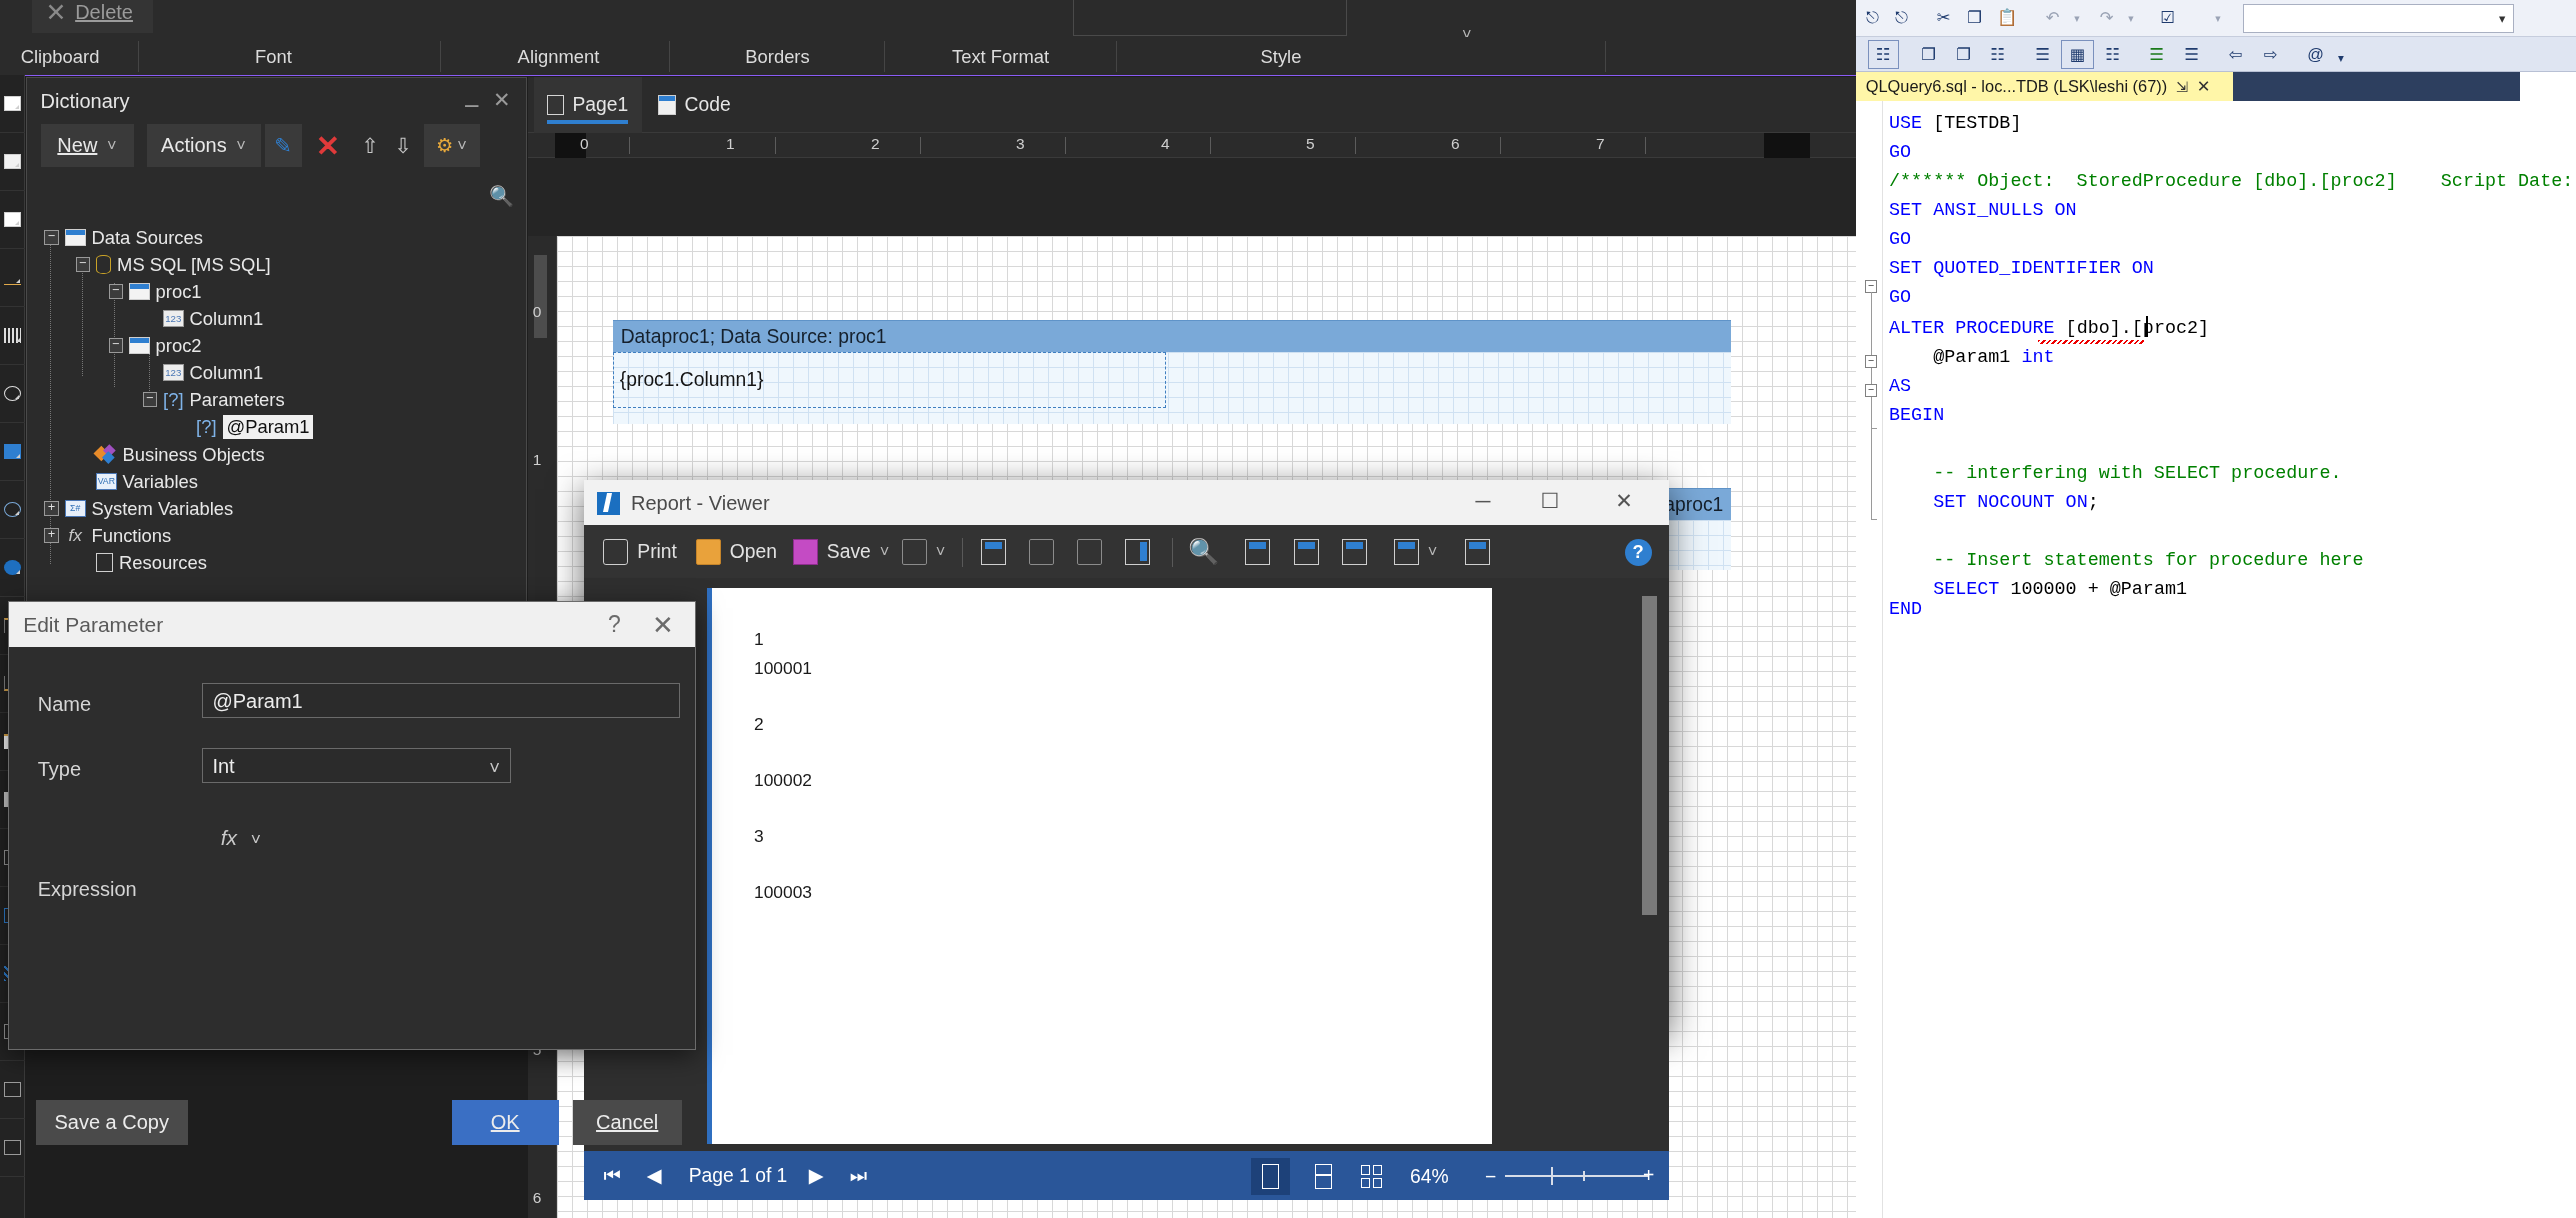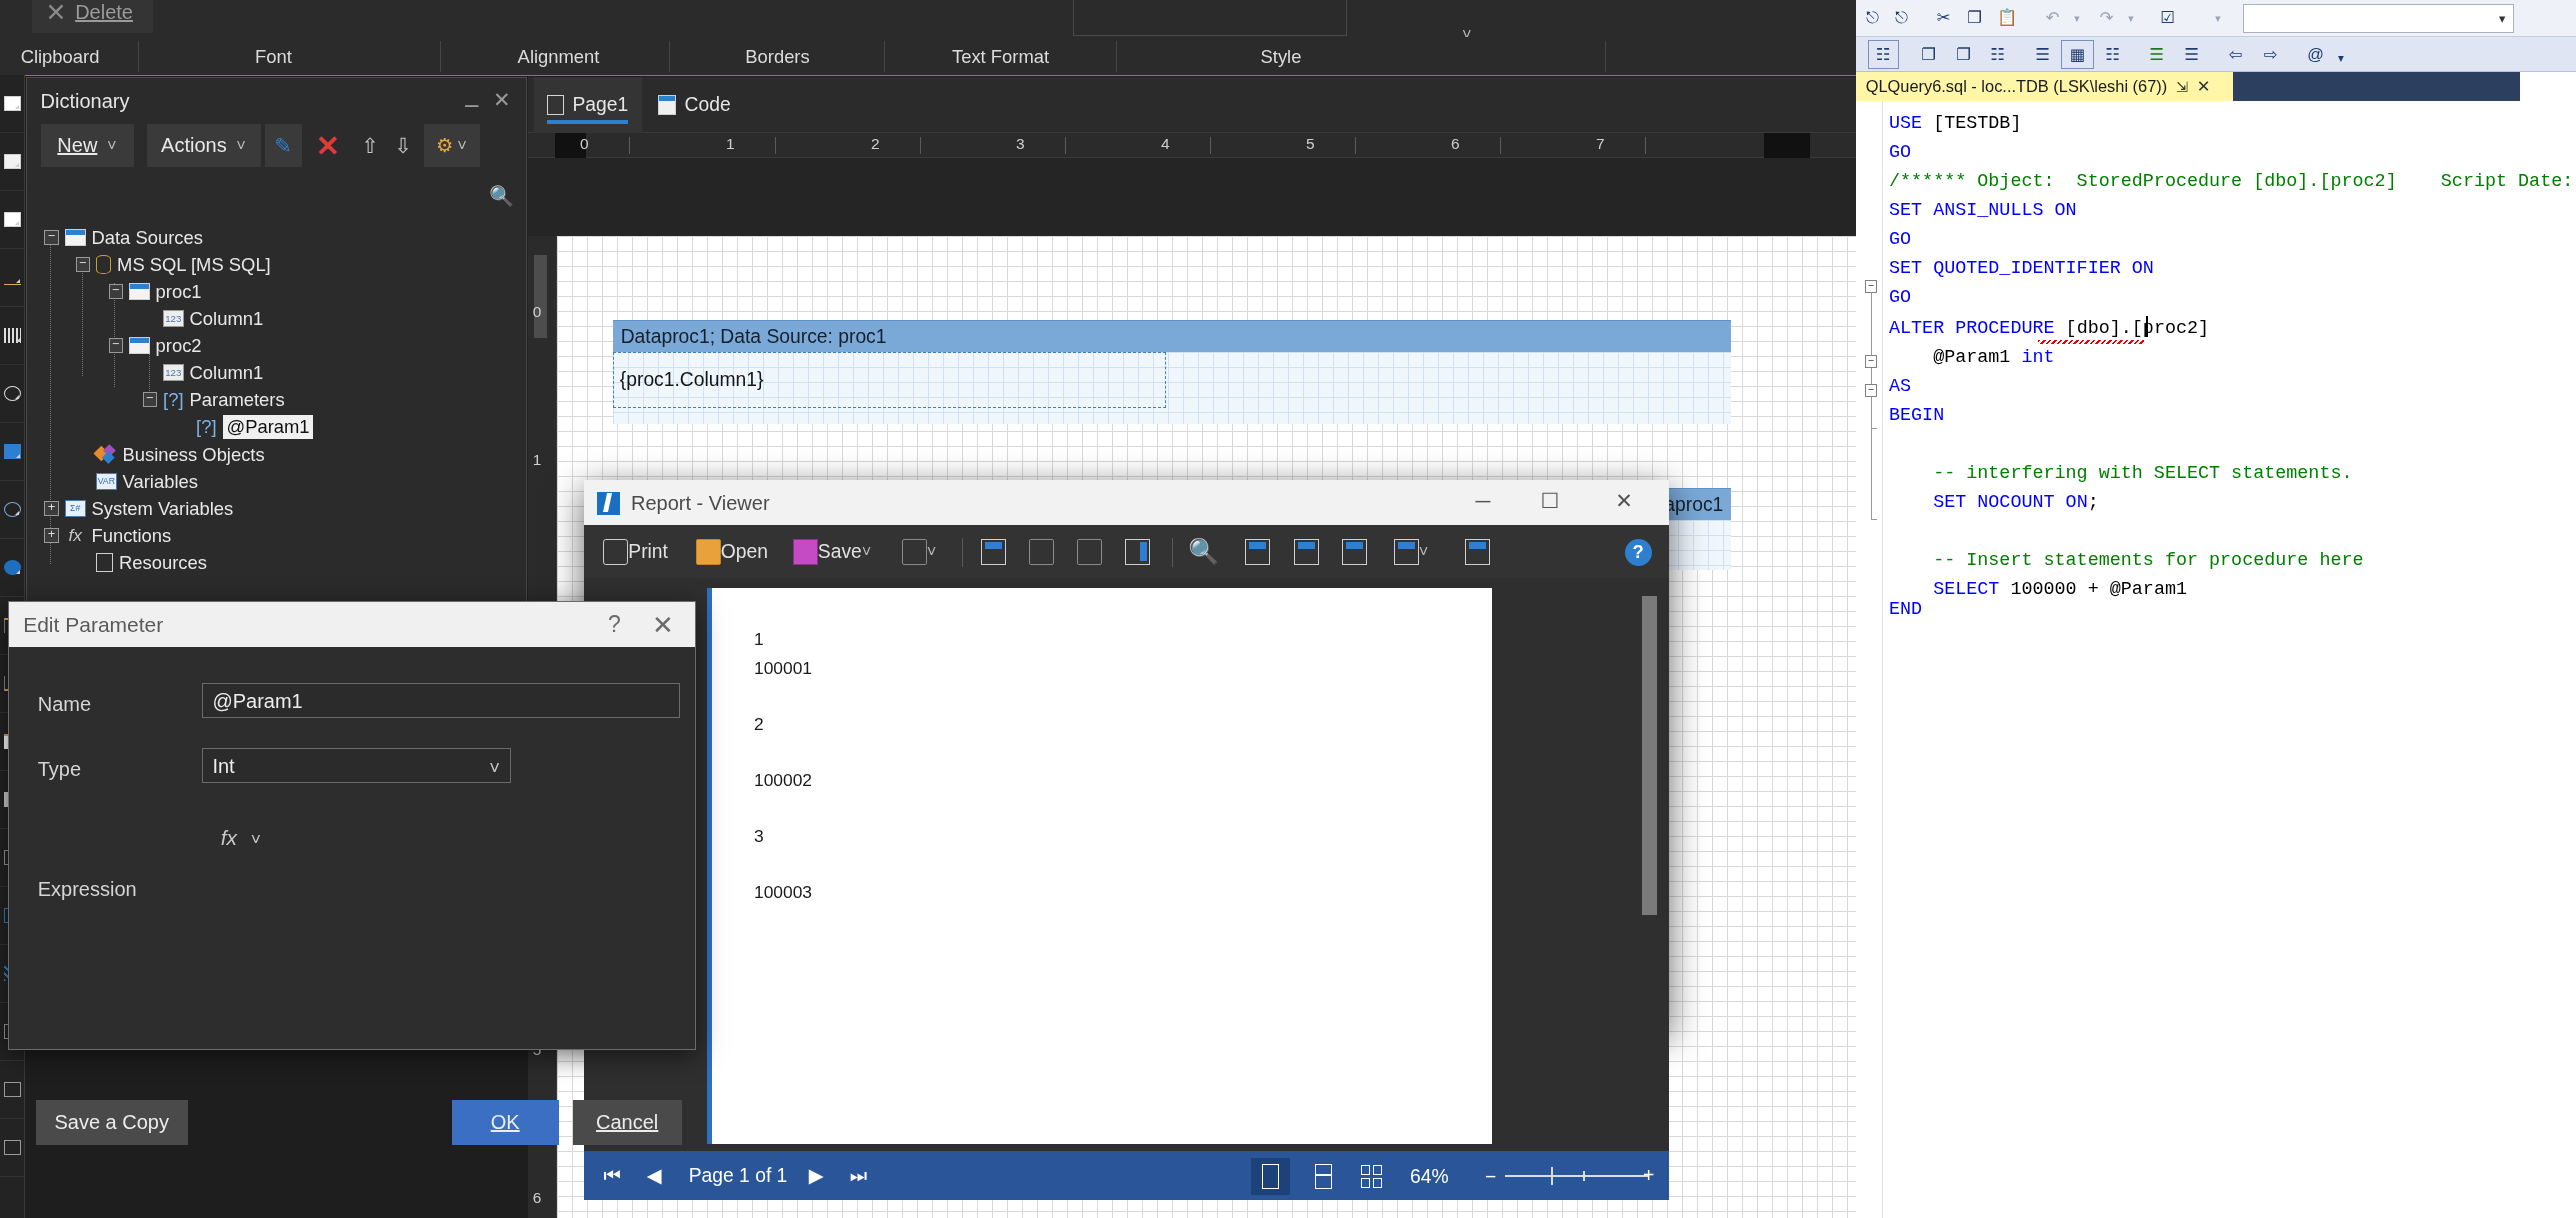--- a/index.html
+++ b/index.html
@@ -142,21 +142,21 @@
   
   .rv { position:absolute; left:584px; top:480px; width:1085px; height:552px;
     background:#2f2f2f; box-shadow:0 7.7px 33px rgba(0,0,0,.6); }
   .rv-title { position:absolute; left:0; top:0; width:1085px; height:45px; background:#f2f2f2; }
   .rv-logo { position:absolute; left:12.6px; top:11.6px; width:23px; height:23px; background:#1b6fc0; }
   .rv-logo::after{content:"";position:absolute;left:8.7px;top:1.9px;width:4.8px;height:19.3px;background:#fff;transform:skewX(-12deg);}
   .rv-name { position:absolute; left:47px; top:11.6px; color:#4b4b4b; font-size:20px; }
   .rv-min,.rv-max,.rv-close { position:absolute; top:8.7px; color:#555; font-size:21px;
     width:44px; text-align:center; }
   .rv-toolbar { position:absolute; left:0; top:45px; width:1085px; height:53px; background:#333; }
-  .rv-tb { position:absolute; top:0; height:53px; display:flex; align-items:center; gap:0;
+  .rv-tb { position:absolute; top:0; height:53px; display:flex; align-items:center; gap:9px;
     color:#e2e2e2; font-size:19.3px; padding:0 5.8px; }
   .tbicon { width:25px; height:26px; position:relative; }
   .ic-printer{ border:1.9px solid #cfcfcf; border-radius:2.9px; }
   .ic-folder{ background:#e9a23b; border:1px solid #c5842a; border-radius:1.9px; }
   .ic-save{ background:#c44bc4; border:1px solid #8e2e8e; }
   .ic-gray{ border:1.9px solid #8c8c8c; border-radius:1.9px; }
   .ic-panel{ border:1.9px solid #cfcfcf; }
   .ic-panel::after{content:"";position:absolute;right:1.9px;top:2.9px;bottom:2.9px;width:6.8px;background:#2f7fd0;}
   .ic-blue{ border:1.9px solid #cfcfcf; }
   .ic-blue::after{content:"";position:absolute;left:2.9px;right:2.9px;top:2.9px;height:6.8px;background:#2f7fd0;}
@@ -707,21 +707,21 @@
       <div class="codeline kw" style="top:99px;">SET ANSI_NULLS ON</div>
       <div class="codeline kw" style="top:128px;">GO</div>
       <div class="codeline kw" style="top:157px;">SET QUOTED_IDENTIFIER ON</div>
       <div class="codeline kw" style="top:186px;">GO</div>
       <div class="codeline" style="top:217px;"><span class="kw">ALTER PROCEDURE </span><span class="pl">[dbo].[proc2]</span></div>
       <div class="squiggle" style="left:182px;top:239px;width:106px;"></div>
       <div class="caret" style="left:290px;top:215px;height:21px;"></div>
       <div class="codeline" style="top:246px;">    <span class="pl">@Param1 </span><span class="kw">int</span></div>
       <div class="codeline kw" style="top:275px;">AS</div>
       <div class="codeline kw" style="top:304px;">BEGIN</div>
-      <div class="codeline cm" style="top:362px;">    -- interfering with SELECT statements.</div>
+      <div class="codeline cm" style="top:362px;">    -- interfering with SELECT procedure.</div>
       <div class="codeline" style="top:391px;">    <span class="kw">SET NOCOUNT ON</span><span class="pl">;</span></div>
       <div class="codeline cm" style="top:449px;">    -- Insert statements for procedure here</div>
       <div class="codeline" style="top:478px;">    <span class="kw">SELECT </span><span class="pl">100000 + @Param1</span></div>
       <div class="codeline kw" style="top:498px;">END</div>
     </div>
   </div>
 
 </div>
 
 

